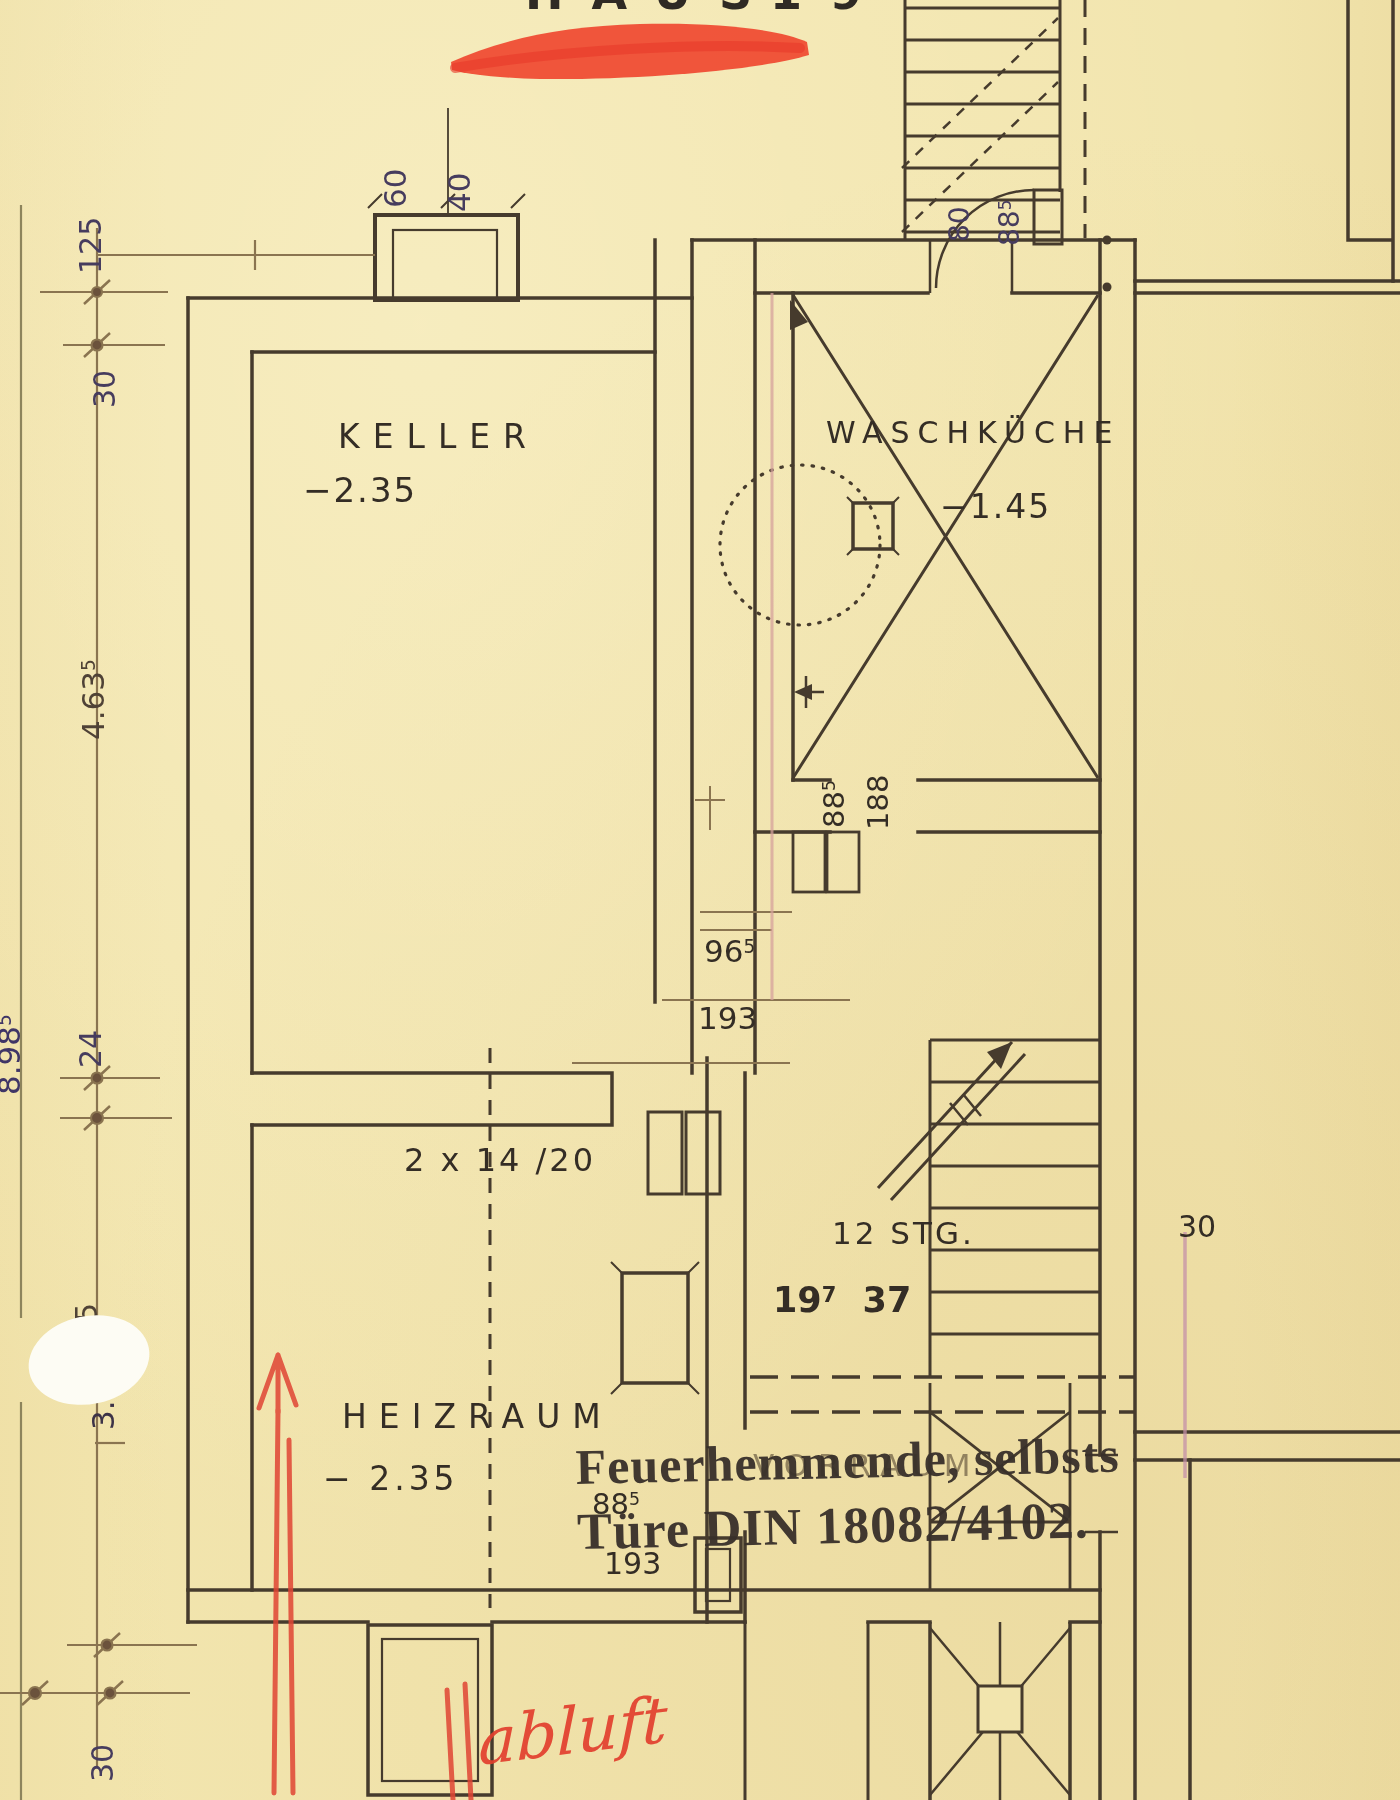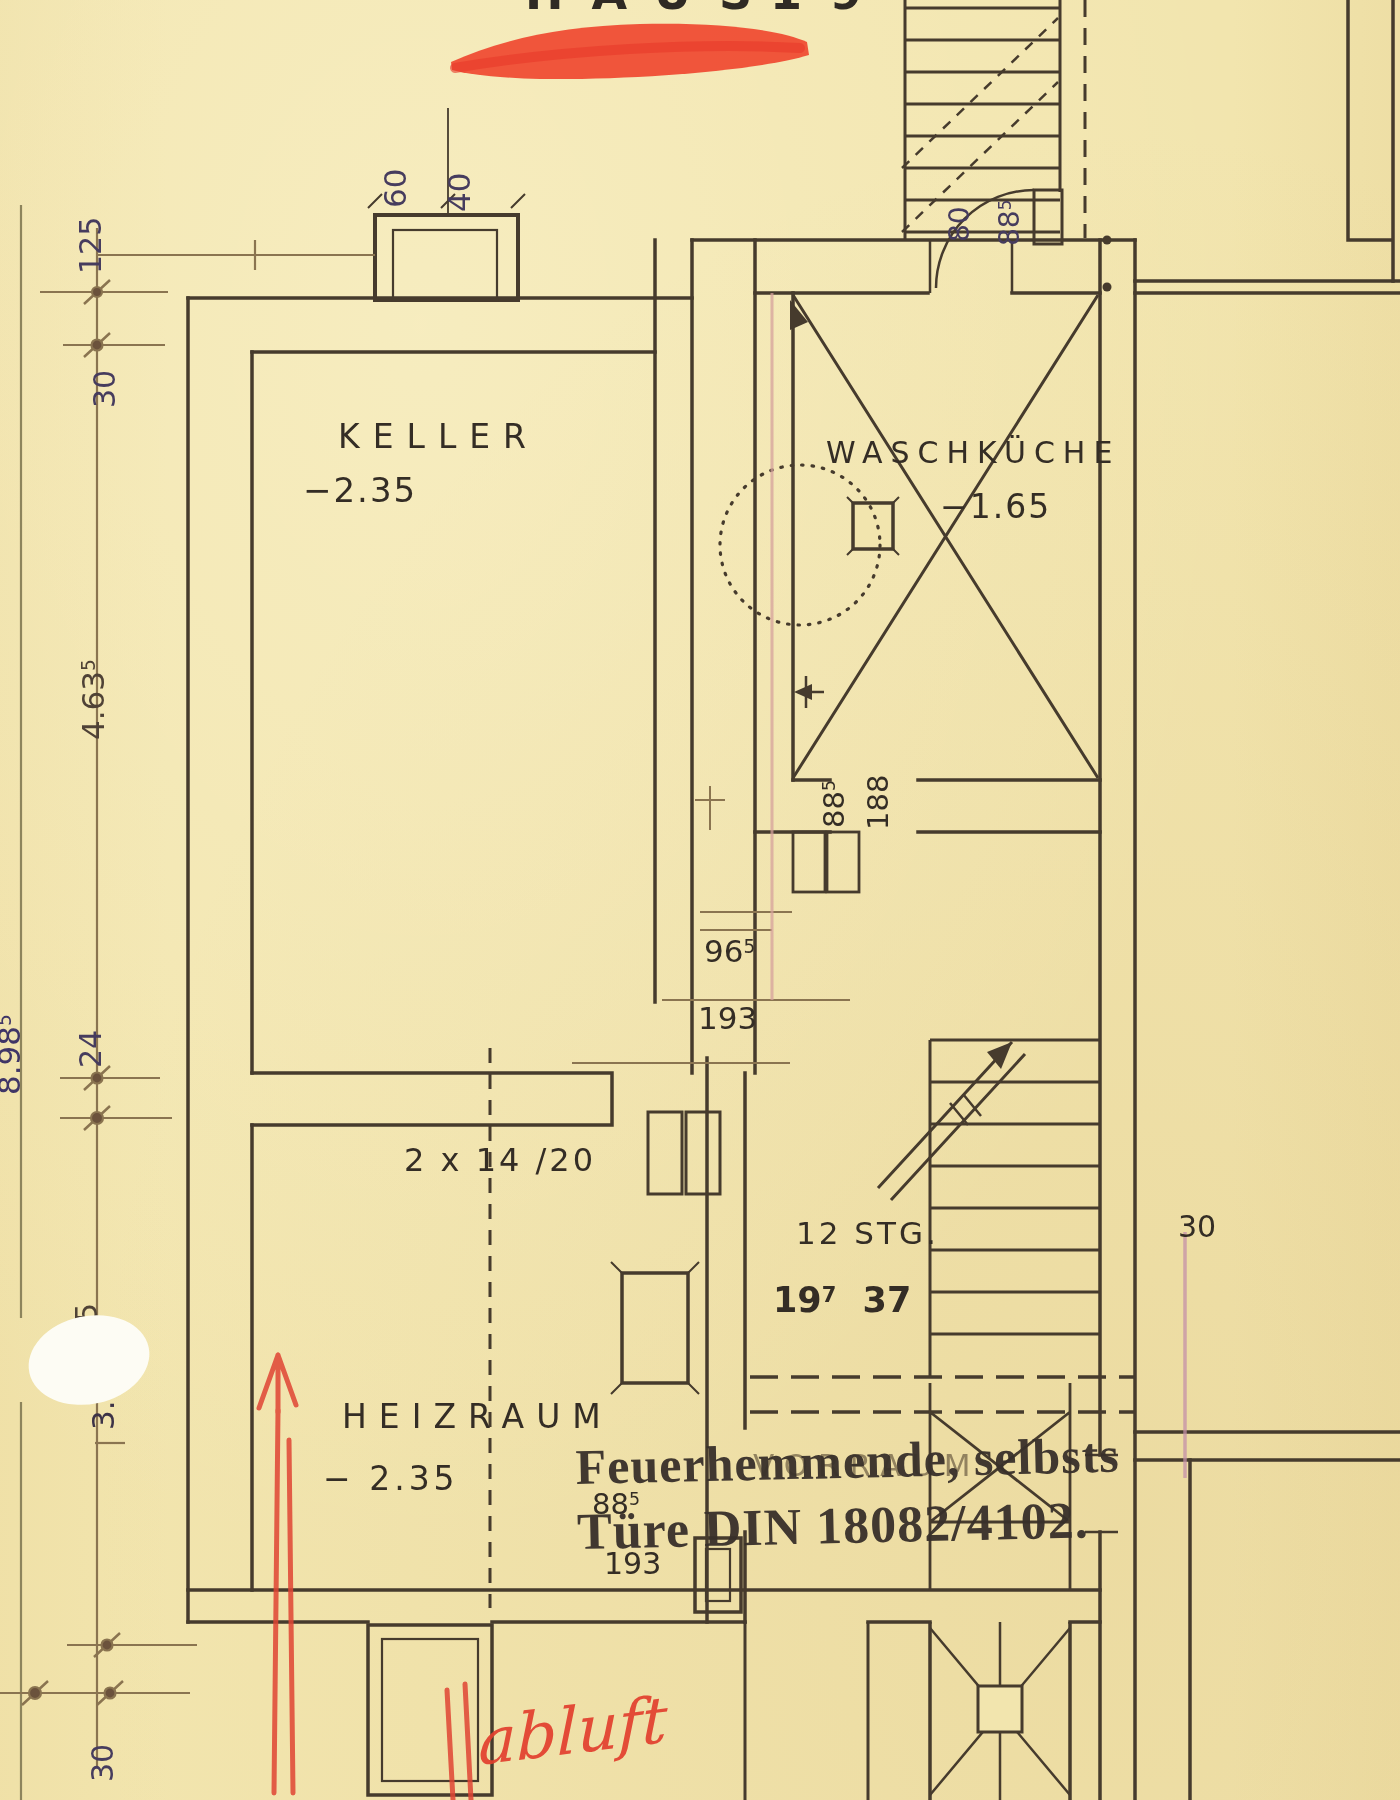--- a/index.html
+++ b/index.html
@@ -173,29 +173,29 @@
   </svg>
 
   <div class="haus-clip">
     <span class="haus-inner" style="left:85px;">HAUS</span>
     <span class="haus-inner" style="left:330px; position:absolute;">19</span>
   </div>
 
   <div class="lbl" style="left:338px; top:420px; font-size:33px; letter-spacing:13px;">KELLER</div>
   <div class="lbl" style="left:303px; top:473px; font-size:34px; letter-spacing:2px;">−2.35</div>
 
-  <div class="lbl" style="left:826px; top:418px; font-size:30px; letter-spacing:8px;margin-top:20px;">WASCHKÜCHE</div>
-  <div class="lbl" style="left:940px; top:490px; font-size:33px; letter-spacing:2px;">−1.65</div>
+  <div class="lbl" style="left:826px; top:418px; font-size:30px; letter-spacing:8px;">WASCHKÜCHE</div>
+  <div class="lbl" style="left:940px; top:490px; font-size:33px; letter-spacing:2px;">−1.45</div>
 
   <div class="lbl" style="left:342px; top:1400px; font-size:33px; letter-spacing:12px;">HEIZRAUM</div>
   <div class="lbl" style="left:323px; top:1462px; font-size:33px; letter-spacing:4px;text-align:center;">− 2.35</div>
 
   <div class="lbl vorraum" style="left:753px; top:1450px; font-size:31px; letter-spacing:10px;">VORRAUM</div>
 
-  <div class="lbl" style="left:796px; top:1218px; font-size:31px; letter-spacing:3px;">12 STG.</div>
+  <div class="lbl" style="left:832px; top:1218px; font-size:31px; letter-spacing:3px;">12 STG.</div>
   <div class="lbl" style="left:773px; top:1283px; font-size:35px; font-weight:bold;">
     <span>19</span><span class="sup">7</span>
     <span style="margin-left:14px;">37</span>
   </div>
 
   <div class="lbl" style="left:404px; top:1144px; font-size:32px; letter-spacing:3px;">2 x 14 /20</div>
   <div class="lbl rot violet" style="left:380px; top:208px; width:66px; font-size:31px;">60</div>
   <div class="lbl rot violet" style="left:444px; top:212px; width:64px; font-size:31px;">40</div>
 
   <div class="lbl" style="left:704px; top:936px; font-size:31px;">

